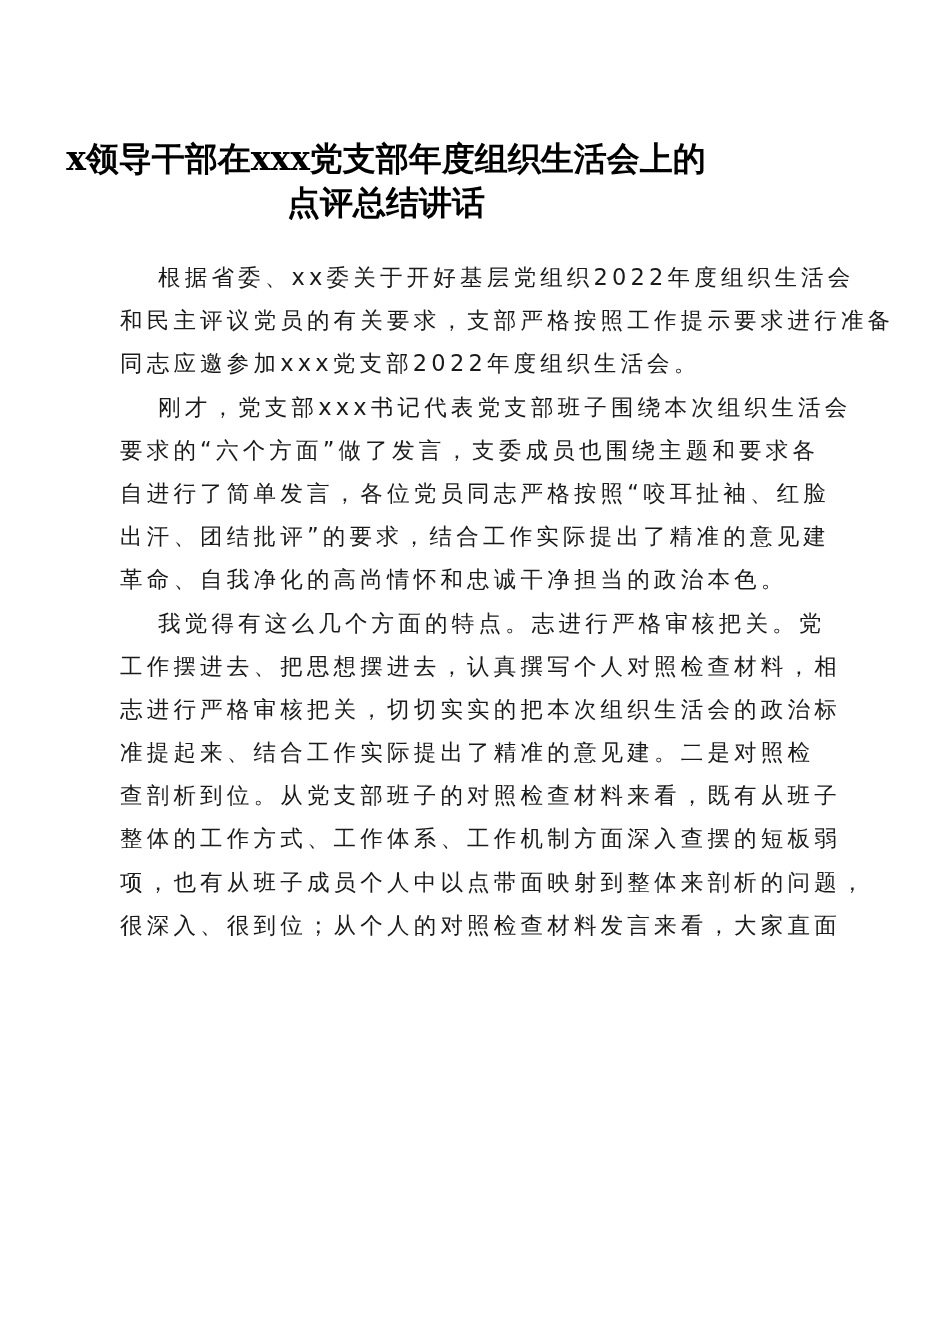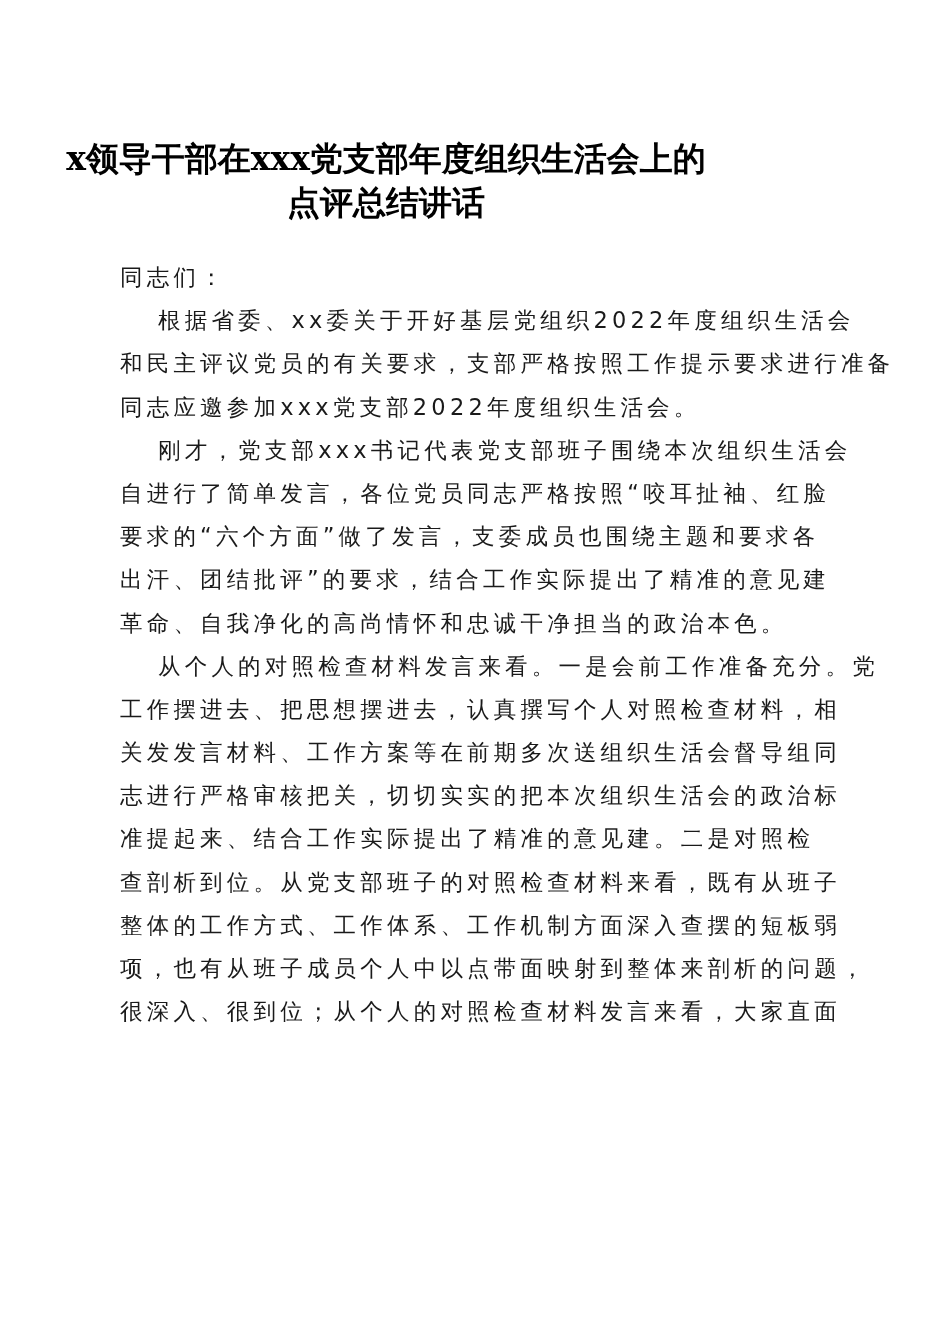--- a/index.html
+++ b/index.html
@@ -64,40 +64,38 @@
 <body>
 
 <div class="page">
 
   <h1 class="title">
     <span class="tline">x领导干部在xxx党支部年度组织生活会上的</span>
     <span class="tline">点评总结讲话</span>
   </h1>
 
   <div class="body-text">
-    <span class="line">同志们：</span>
 
     <div>
       <span class="line indent">根据省委、xx委关于开好基层党组织2022年度组织生活会</span>
       <span class="line">和民主评议党员的有关要求，支部严格按照工作提示要求进行准备</span>
       <span class="line">同志应邀参加xxx党支部2022年度组织生活会。</span>
     </div>
 
     <div>
       <span class="line indent">刚才，党支部xxx书记代表党支部班子围绕本次组织生活会</span>
+      <span class="line">要求的“六个方面”做了发言，支委成员也围绕主题和要求各</span>
       <span class="line">自进行了简单发言，各位党员同志严格按照“咬耳扯袖、红脸</span>
-      <span class="line">要求的“六个方面”做了发言，支委成员也围绕主题和要求各</span>
       <span class="line">出汗、团结批评”的要求，结合工作实际提出了精准的意见建</span>
       <span class="line">革命、自我净化的高尚情怀和忠诚干净担当的政治本色。</span>
     </div>
 
     <div>
-      <span class="line indent">从个人的对照检查材料发言来看。一是会前工作准备充分。党</span>
+      <span class="line indent">我觉得有这么几个方面的特点。志进行严格审核把关。党</span>
       <span class="line">工作摆进去、把思想摆进去，认真撰写个人对照检查材料，相</span>
-      <span class="line">关发发言材料、工作方案等在前期多次送组织生活会督导组同</span>
       <span class="line">志进行严格审核把关，切切实实的把本次组织生活会的政治标</span>
       <span class="line">准提起来、结合工作实际提出了精准的意见建。二是对照检</span>
       <span class="line">查剖析到位。从党支部班子的对照检查材料来看，既有从班子</span>
       <span class="line">整体的工作方式、工作体系、工作机制方面深入查摆的短板弱</span>
       <span class="line">项，也有从班子成员个人中以点带面映射到整体来剖析的问题，</span>
       <span class="line">很深入、很到位；从个人的对照检查材料发言来看，大家直面</span>
     </div>
   </div>
 
 </div>

